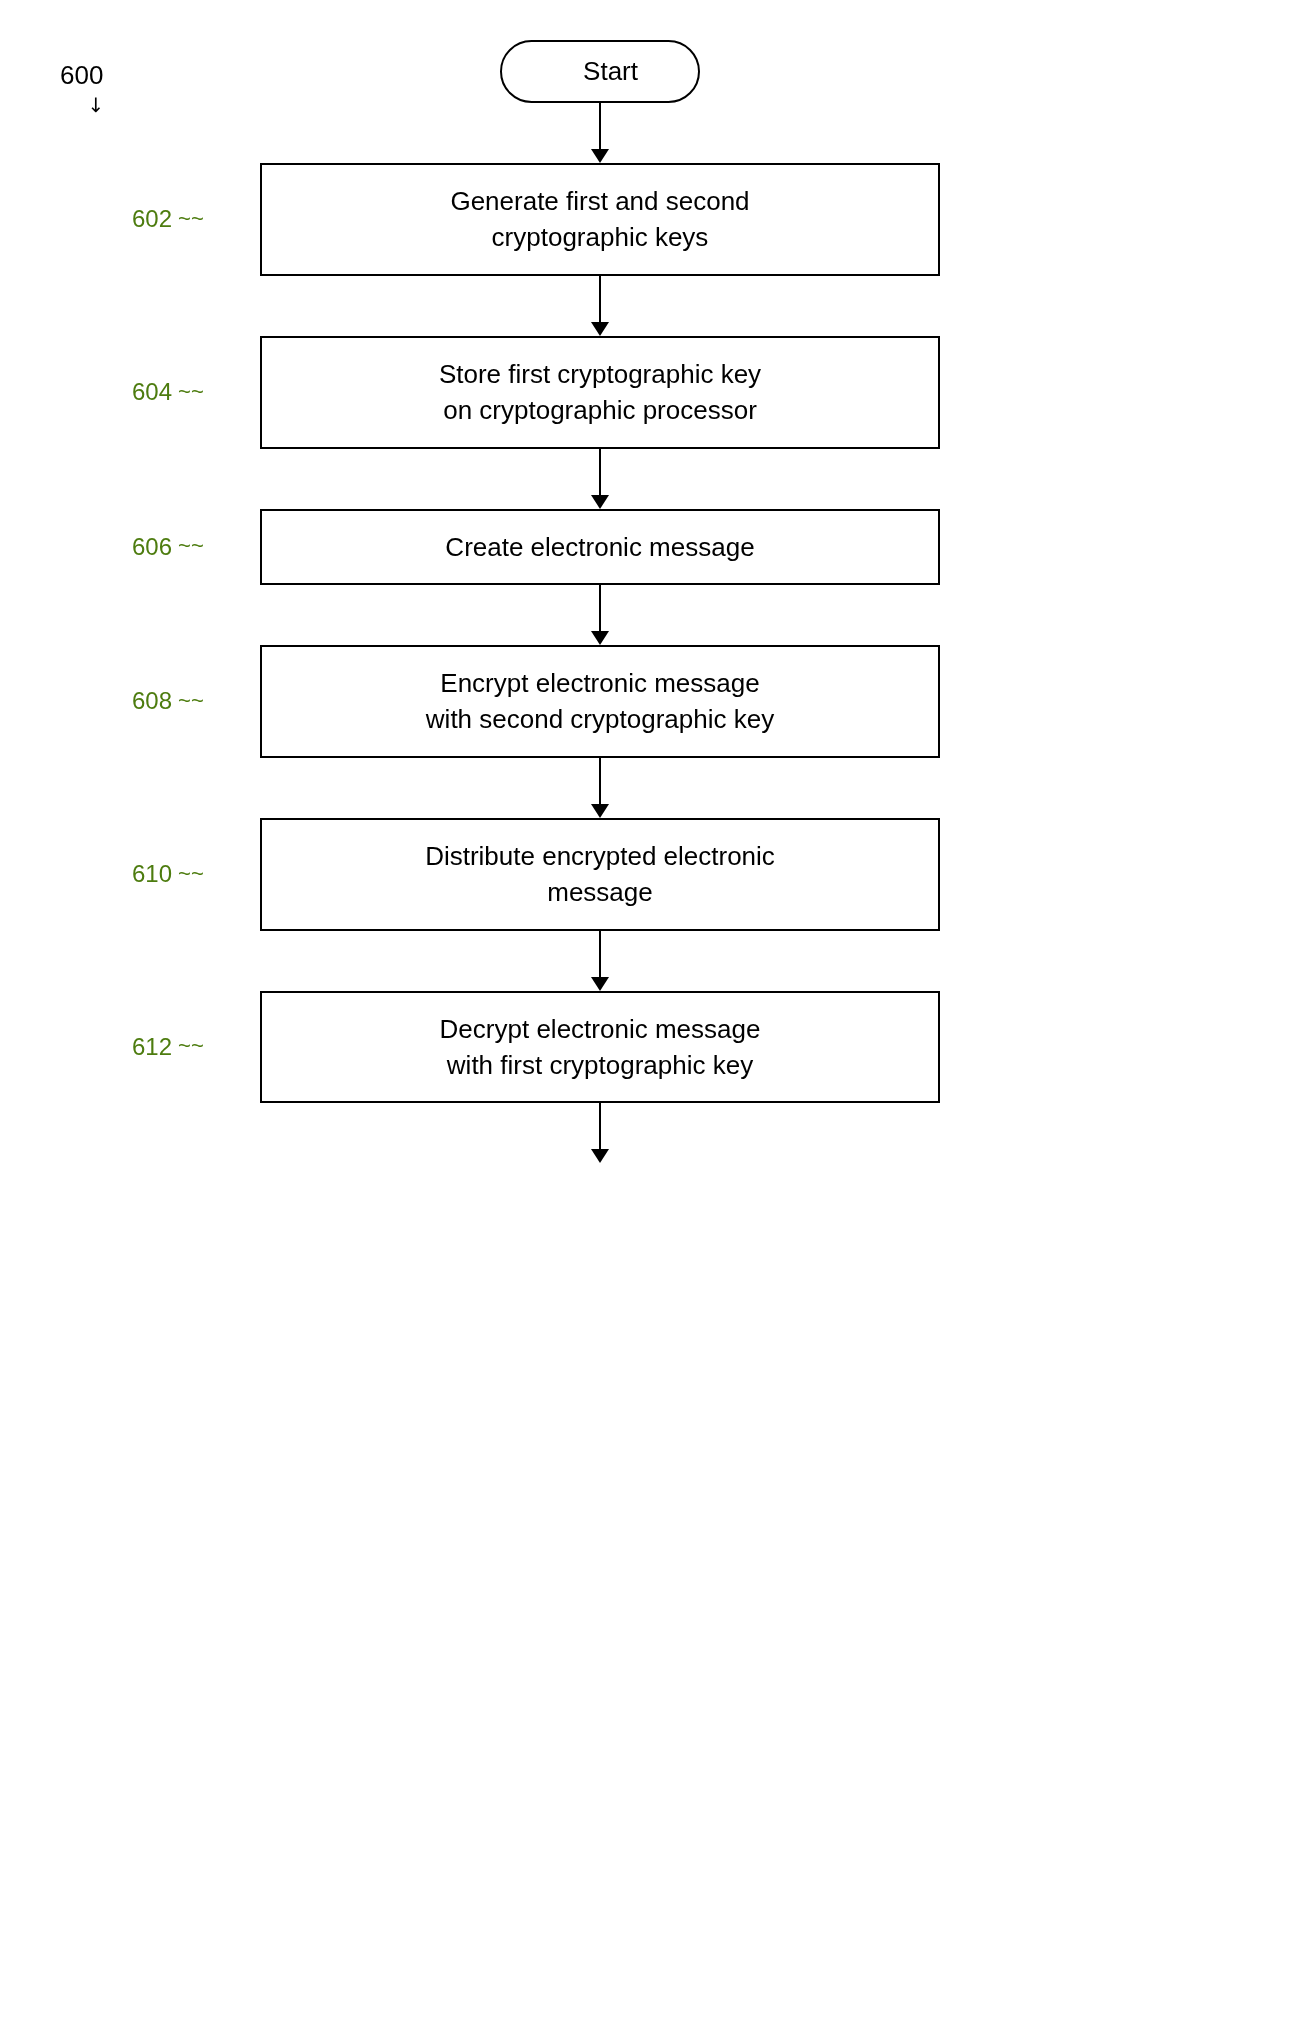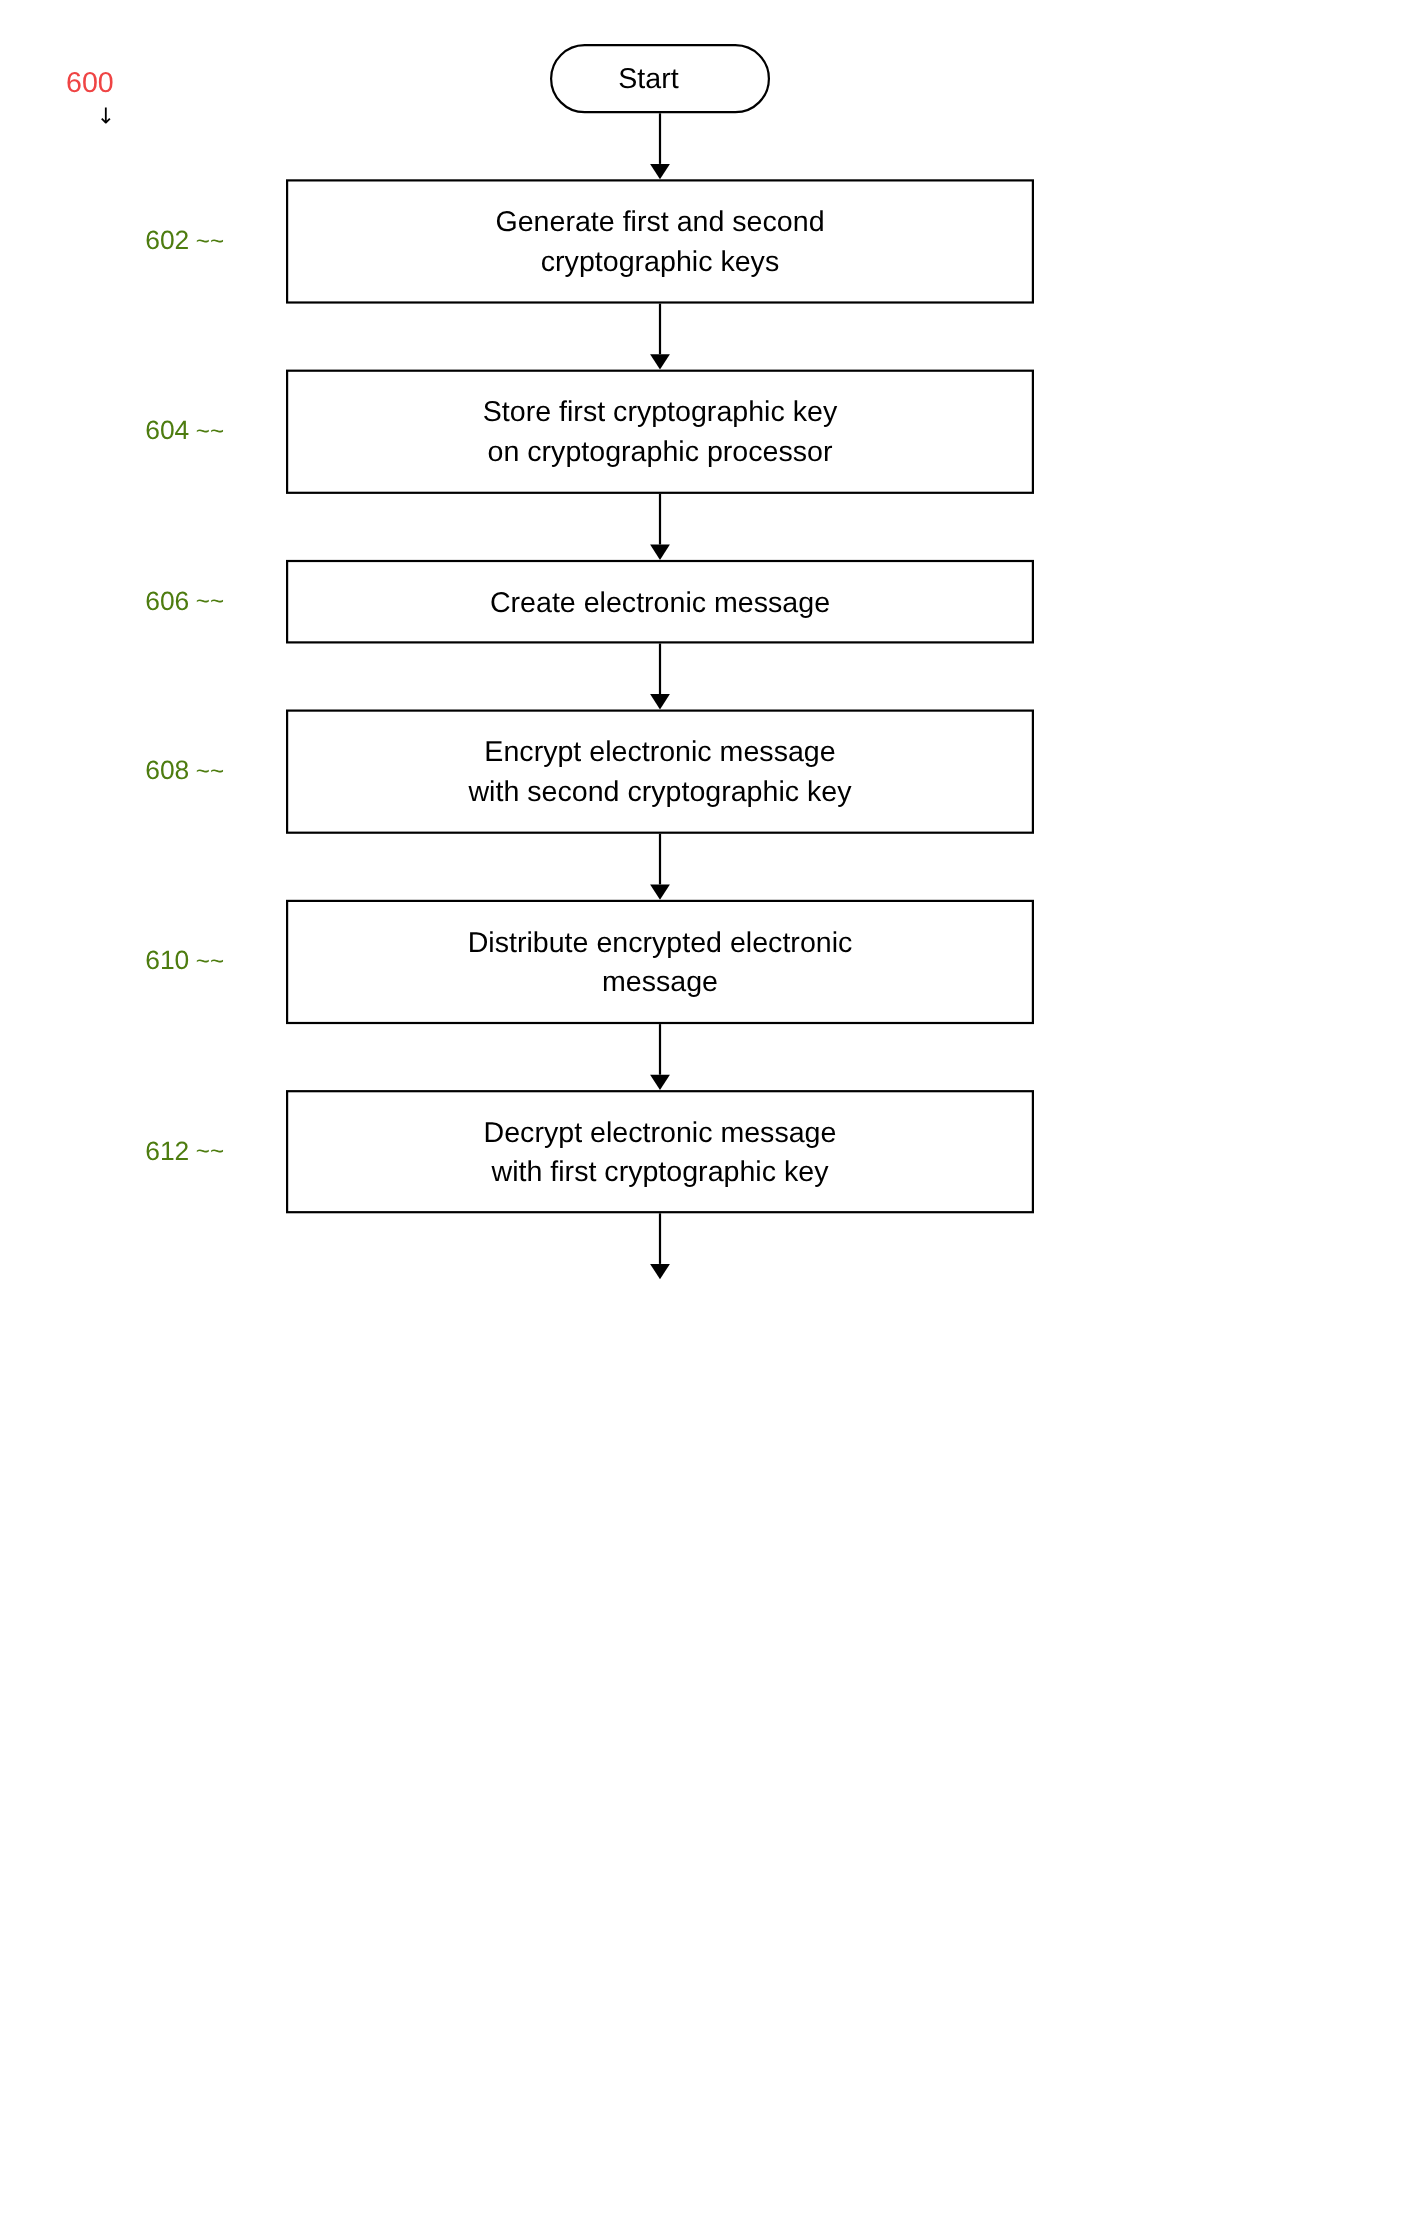--- a/index.html
+++ b/index.html
@@ -22,21 +22,21 @@
       align-items: center;
     }
 
     
     .pill {
       border: 2.5px solid #000;
       border-radius: 40px;
       padding: 14px 60px;
       font-size: 26px;
       font-weight: normal;
-      text-align: left;
+      text-align: right;
       background: #fff;
       min-width: 200px;
     }
 
     
     .process-box {
       border: 2.5px solid #000;
       padding: 18px 30px;
       font-size: 26px;
       text-align: center;
@@ -89,21 +89,21 @@
       margin-left: 2px;
     }
 
     
     .diagram-ref {
       position: absolute;
       left: 60px;
       top: 60px;
       font-size: 26px;
       font-weight: normal;
-      color: #ef4444;
+      color: #000000;
     }
 
     .arrow-indicator {
       position: absolute;
       left: 88px;
       top: 92px;
       font-size: 20px;
       color: #000;
       transform: rotate(45deg);
       display: inline-block;

